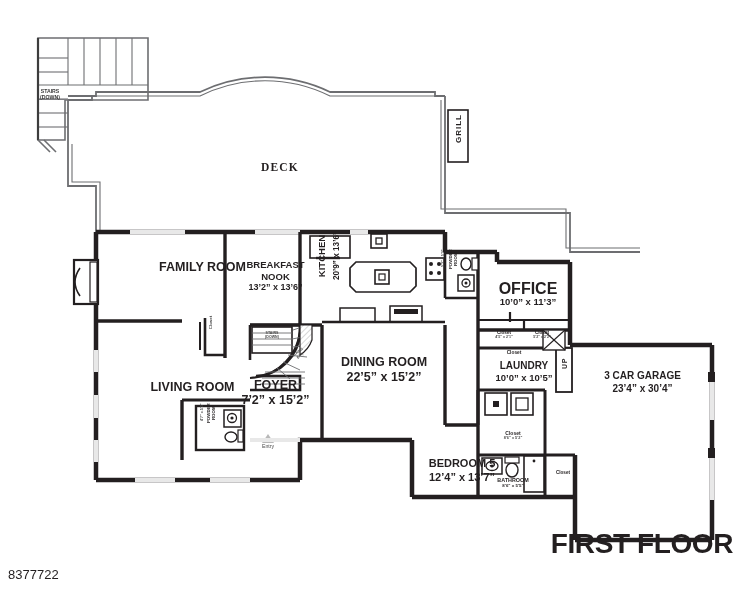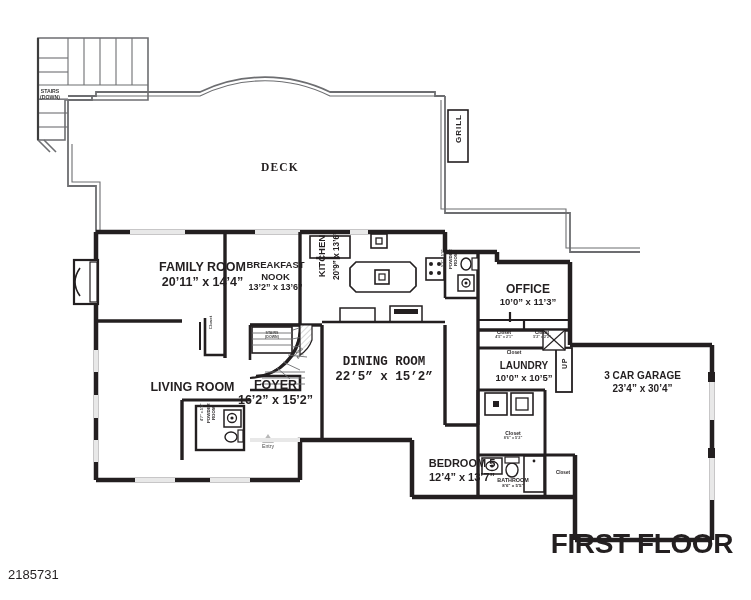--- a/index.html
+++ b/index.html
@@ -304,21 +304,20 @@
 </div>
 
 <div class="lbl deck-lbl" style="left:240px;top:161px;width:80px;">DECK</div>
 
 <div class="lbl" style="left:443px;top:124px;width:30px;height:24px;">
   <div class="vert" style="font-size:8px;font-weight:bold;letter-spacing:1px;">GRILL</div>
 </div>
 
 <div class="lbl rm" style="left:115px;top:260px;width:175px;">
   <div class="big">FAMILY ROOM</div>
-  <div class="big">20’11” x 14’4”</div>
 </div>
 
 <div class="lbl rm" style="left:105px;top:380px;width:175px;">
   <div class="big">LIVING ROOM</div>
 </div>
 
 <div class="lbl rm" style="left:228px;top:259px;width:95px;">
   <div style="font-size:9.5px;line-height:11.5px;">BREAKFAST</div>
   <div style="font-size:9.5px;line-height:11.5px;">NOOK</div>
   <div style="font-size:9px;line-height:11px;">13’2” x 13’6”</div>
@@ -328,32 +327,32 @@
   <div class="vert" style="font-size:9.5px;font-weight:bold;line-height:12px;">
     <span>KITCHEN</span>
   </div>
 </div>
 <div class="lbl" style="left:306px;top:250px;width:60px;height:60px;">
   <div class="vert" style="font-size:8.2px;font-weight:bold;line-height:11px;">
     <span>20’9” x 13’6”</span>
   </div>
 </div>
 
-<div class="lbl rm" style="left:325px;top:355px;width:118px;font-family:Liberation Mono, monospace;">
+<div class="lbl rm" style="left:325px;top:355px;width:118px;">
   <div class="big">DINING ROOM</div>
   <div class="big">22’5” x 15’2”</div>
 </div>
 
 <div class="lbl rm" style="left:228px;top:378px;width:95px;">
   <div class="big">FOYER</div>
-  <div class="big">16’2” x 15’2”</div>
+  <div class="big">7’2” x 15’2”</div>
 </div>
 
 <div class="lbl rm" style="left:487px;top:283px;width:82px;">
-  <div style="font-size:12px;line-height:12.5px;">OFFICE</div>
+  <div style="font-size:16px;line-height:12.5px;">OFFICE</div>
   <div style="font-size:9.5px;line-height:12px;">10’0” x 11’3”</div>
 </div>
 
 <div class="lbl rm" style="left:479px;top:360px;width:90px;">
   <div style="font-size:10px;line-height:12px;">LAUNDRY</div>
   <div style="font-size:9.5px;line-height:12px;">10’0” x 10’5”</div>
 </div>
 
 <div class="lbl rm" style="left:412px;top:434px;width:100px;margin-top:22px;">
   <div style="font-size:11px;line-height:14px;">BEDROOM 5</div>
@@ -437,13 +436,13 @@
     <div>STAIRS</div>
     <div>(UP)</div>
   </div>
 </div>
 
 <div class="lbl" style="left:252px;top:443px;width:32px;">
   <div style="font-size:5.2px;font-weight:normal;color:#4a4a4a;">Entry</div>
 </div>
 
 <div id="title">FIRST FLOOR</div>
-<div id="mlsid">2185731</div>
+<div id="mlsid">8377722</div>
 
 </body></html>

